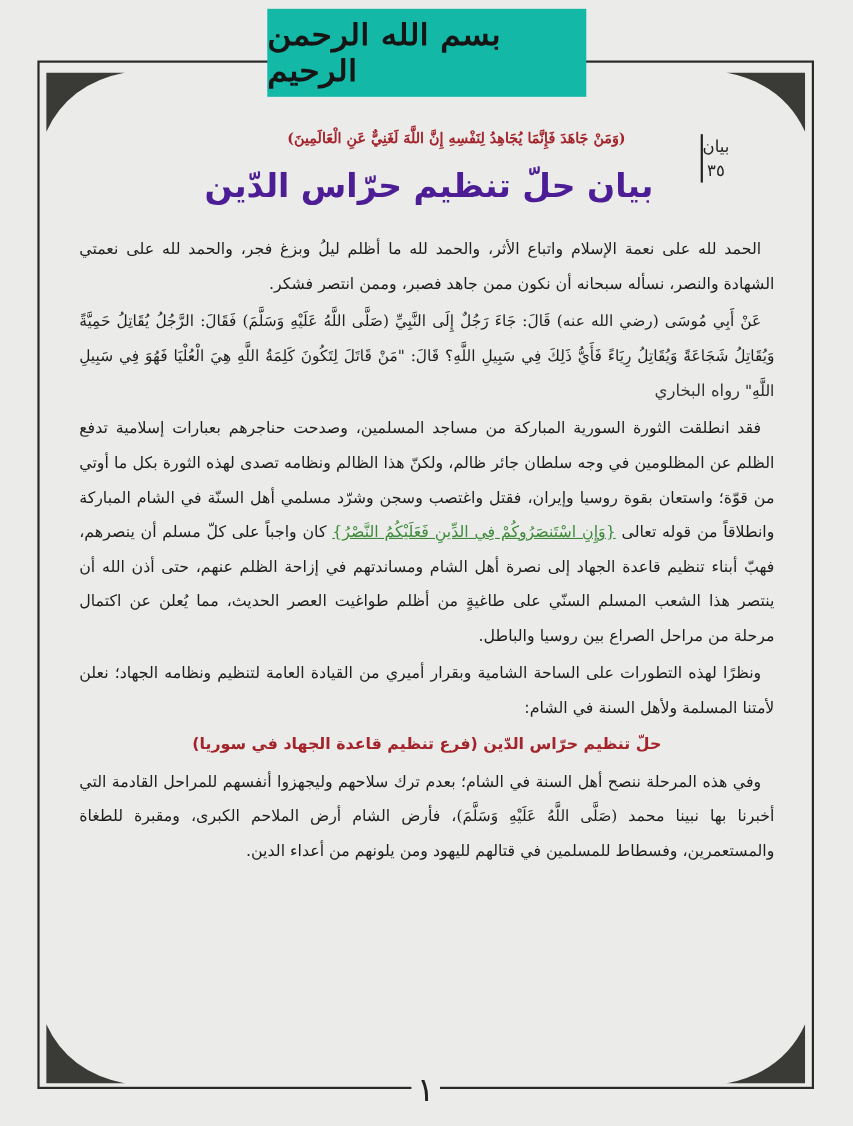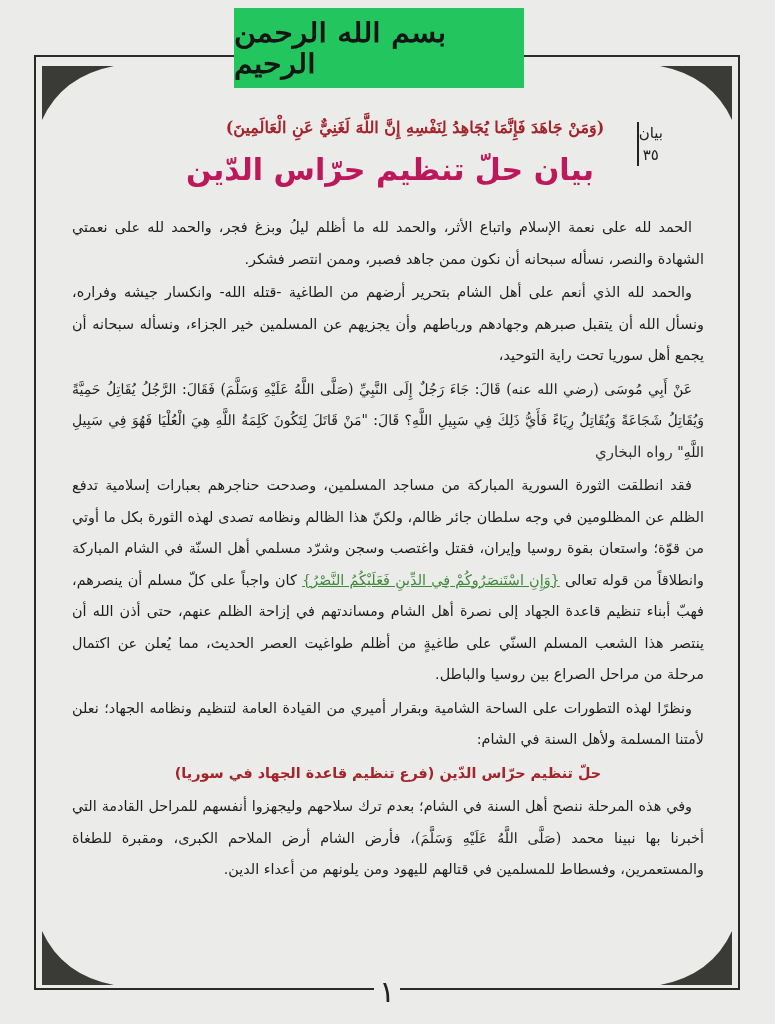--- a/index.html
+++ b/index.html
@@ -14,41 +14,41 @@
     border: 2px solid #2a2a28; box-sizing: border-box;
   }
   .corner { position: absolute; width: 72px; height: 54px; }
   .corner svg { width: 100%; height: 100%; display: block; }
   .corner.tl { left: 42px; top: 66px; }
   .corner.tr { left: 660px; top: 66px; }
   .corner.bl { left: 42px; top: 931px; }
   .corner.br { left: 660px; top: 931px; }
 
   .basmala {
-    position: absolute; left: 234px; top: 8px; width: 290px; height: 80px;
-    background: #22c55e; display: flex; align-items: center; justify-content: center;
+    position: absolute; left: 243px; top: 8px; width: 290px; height: 80px;
+    background: #14b8a6; display: flex; align-items: center; justify-content: center;
   }
   .basmala-text {
     font-family: "DejaVu Serif", serif; font-size: 30px; font-weight: bold;
     color: #151515; letter-spacing: -1px; transform: scaleY(0.9);
   }
 
   .issue {
     position: absolute; right: 112px; top: 122px; direction: rtl;
     border-left: 2px solid #222;
     font-size: 15px; line-height: 22px; color: #222; text-align: center;
   }
   .verse-top {
     position: absolute; left: 175px; width: 480px; top: 118px; direction: rtl;
     text-align: center; color: #a3242b; font-family: "DejaVu Serif", serif;
-    font-size: 16px; font-weight: bold; white-space: nowrap;
+    font-size: 13px; font-weight: bold; white-space: nowrap;
   }
   .title {
     position: absolute; left: 90px; width: 600px; top: 152px; direction: rtl;
-    text-align: center; color: #be185d; font-size: 30px; font-weight: bold;
+    text-align: center; color: #4c1d95; font-size: 30px; font-weight: bold;
     white-space: nowrap;
   }
 
   .content {
     position: absolute; left: 72px; width: 632px; top: 212px; direction: rtl;
     font-size: 14.4px; line-height: 31.5px; text-align: justify;
     text-align-last: right; color: #1e1e1e;
   }
   .content p { margin: 0 0 2px 0; text-indent: 12px; }
   .hadith { font-family: "DejaVu Serif", serif; font-size: 14px; }
@@ -98,21 +98,20 @@
 <div class="issue">
   <div>بيان</div>
   <div>٣٥</div>
 </div>
 
 <div class="verse-top">(وَمَنْ جَاهَدَ فَإِنَّمَا يُجَاهِدُ لِنَفْسِهِ إِنَّ اللَّهَ لَغَنِيٌّ عَنِ الْعَالَمِينَ)</div>
 <div class="title">بيان حلّ تنظيم حرّاس الدّين</div>
 
 <div class="content">
   <p>الحمد لله على نعمة الإسلام واتباع الأثر، والحمد لله ما أظلم ليلُ وبزغ فجر، والحمد لله على نعمتي الشهادة والنصر، نسأله سبحانه أن نكون ممن جاهد فصبر، وممن انتصر فشكر.</p>
-  <p>والحمد لله الذي أنعم على أهل الشام بتحرير أرضهم من الطاغية -قتله الله- وانكسار جيشه وفراره، ونسأل الله أن يتقبل صبرهم وجهادهم ورباطهم وأن يجزيهم عن المسلمين خير الجزاء، ونسأله سبحانه أن يجمع أهل سوريا تحت راية التوحيد،</p>
   <p class="hadith">
     <span>عَنْ أَبِي مُوسَى (رضي الله عنه) قَالَ: جَاءَ رَجُلٌ إِلَى النَّبِيِّ (صَلَّى اللَّهُ عَلَيْهِ وَسَلَّمَ) فَقَالَ: الرَّجُلُ يُقَاتِلُ حَمِيَّةً وَيُقَاتِلُ شَجَاعَةً وَيُقَاتِلُ رِيَاءً فَأَيُّ ذَلِكَ فِي سَبِيلِ اللَّهِ؟ قَالَ: "مَنْ قَاتَلَ لِتَكُونَ كَلِمَةُ اللَّهِ هِيَ الْعُلْيَا فَهُوَ فِي سَبِيلِ اللَّهِ"</span>
     <span class="small-note">رواه البخاري</span>
   </p>
   <p>
     <span>فقد انطلقت الثورة السورية المباركة من مساجد المسلمين، وصدحت حناجرهم بعبارات إسلامية تدفع الظلم عن المظلومين في وجه سلطان جائر ظالم، ولكنّ هذا الظالم ونظامه تصدى لهذه الثورة بكل ما أوتي من قوّة؛ واستعان بقوة روسيا وإيران، فقتل واغتصب وسجن وشرّد مسلمي أهل السنّة في الشام المباركة وانطلاقاً من قوله تعالى</span>
     <span class="quran">{وَإِنِ اسْتَنصَرُوكُمْ فِي الدِّينِ فَعَلَيْكُمُ النَّصْرُ}</span>
     <span>كان واجباً على كلّ مسلم أن ينصرهم، فهبّ أبناء تنظيم قاعدة الجهاد إلى نصرة أهل الشام ومساندتهم في إزاحة الظلم عنهم، حتى أذن الله أن ينتصر هذا الشعب المسلم السنّي على طاغيةٍ من أظلم طواغيت العصر الحديث، مما يُعلن عن اكتمال مرحلة من مراحل الصراع بين روسيا والباطل.</span>
   </p>
   <p>ونظرًا لهذه التطورات على الساحة الشامية وبقرار أميري من القيادة العامة لتنظيم ونظامه الجهاد؛ نعلن لأمتنا المسلمة ولأهل السنة في الشام:</p>

